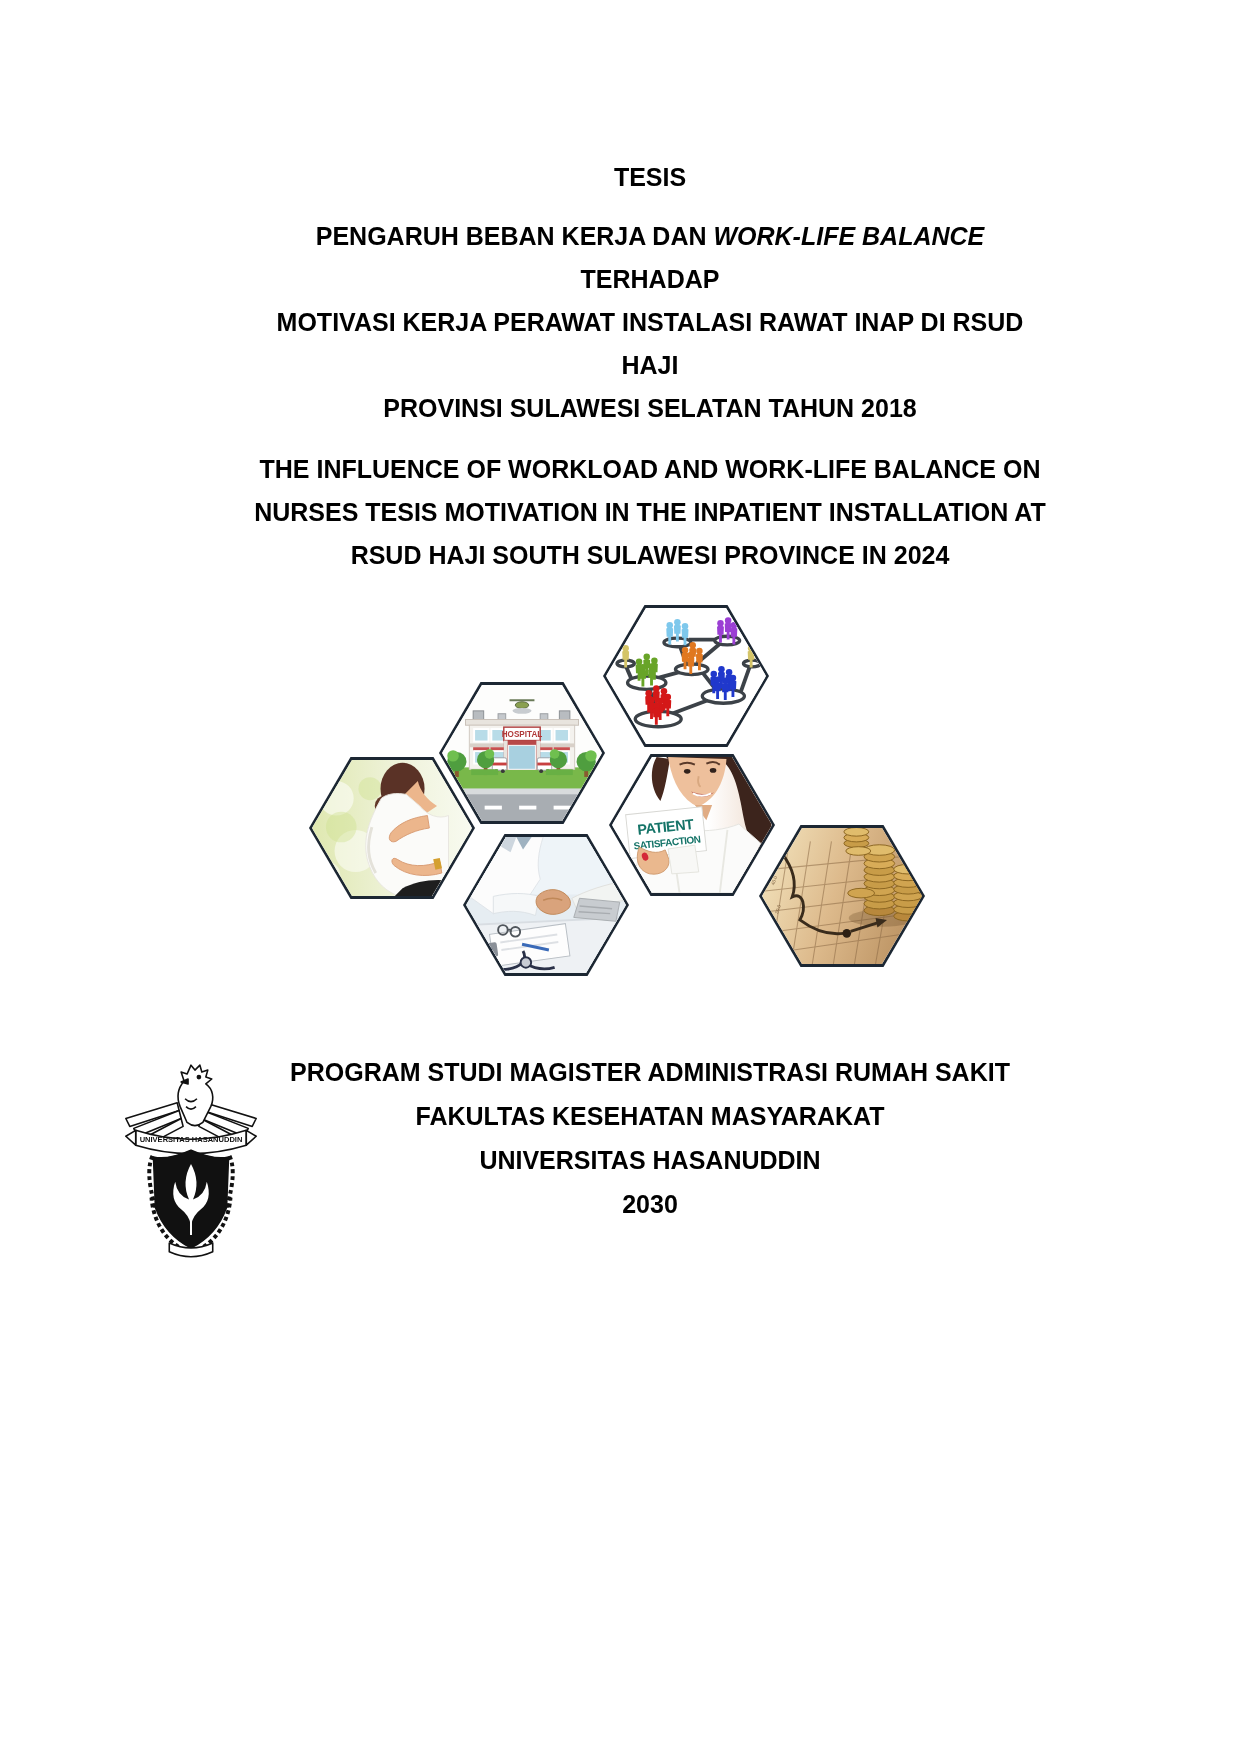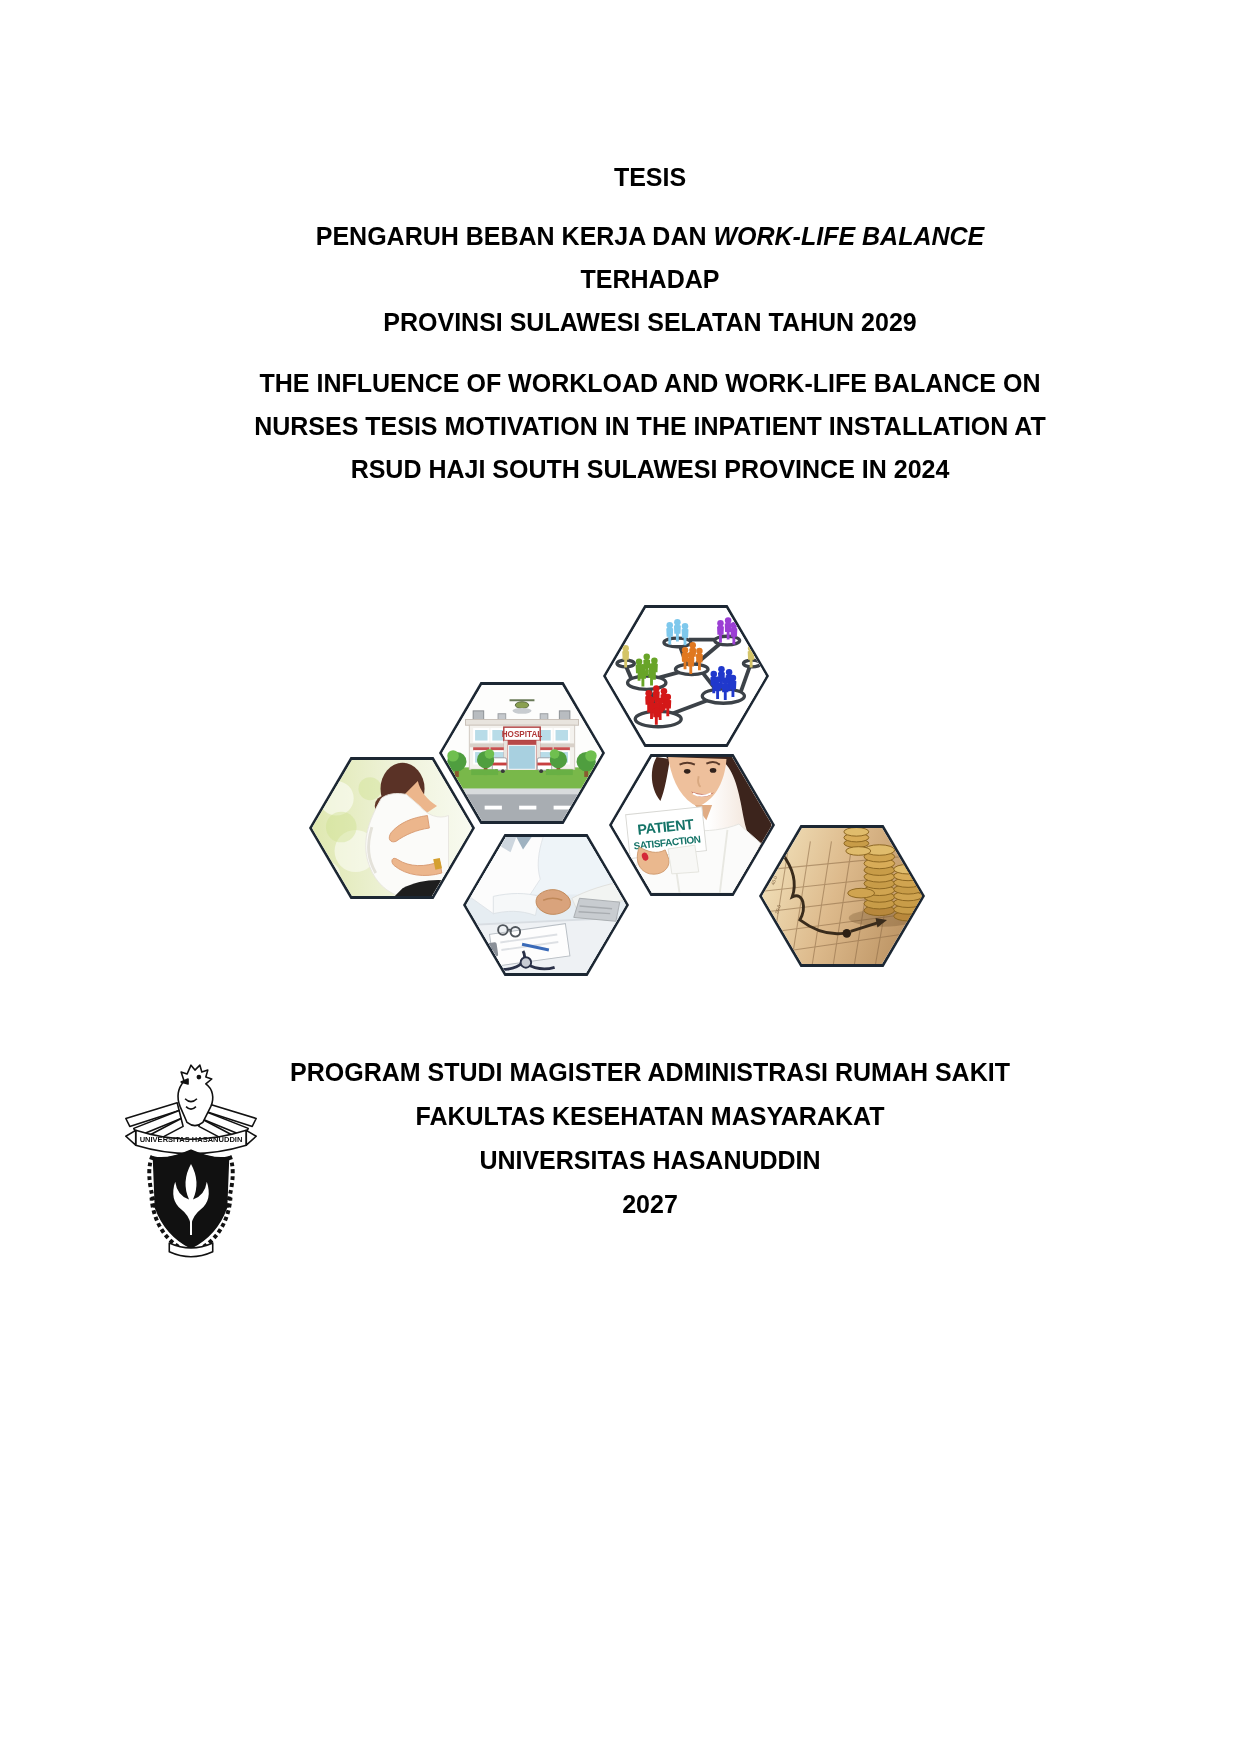--- a/index.html
+++ b/index.html
@@ -60,21 +60,22 @@
 </style>
 </head>
 <body>
 
 <div id="page">
 
   <div class="titleblock">
     <div>TESIS</div>
     <div class="para id">
       <div><span>PENGARUH BEBAN KERJA DAN </span><span class="ital">WORK-LIFE BALANCE</span><span> TERHADAP</span></div>
-      <div>PROVINSI SULAWESI SELATAN TAHUN 2029</div>
+      <div>MOTIVASI KERJA PERAWAT INSTALASI RAWAT INAP DI RSUD HAJI</div>
+      <div>PROVINSI SULAWESI SELATAN TAHUN 2018</div>
     </div>
     <div class="para en">
       <div>THE INFLUENCE OF WORKLOAD AND WORK-LIFE BALANCE ON</div>
       <div>NURSES TESIS MOTIVATION IN THE INPATIENT INSTALLATION AT</div>
       <div>RSUD HAJI SOUTH SULAWESI PROVINCE IN 2024</div>
     </div>
   </div>
 
   <div class="hex hx-network">
     <div class="hex-inner">
@@ -468,16 +469,16 @@
       <path d="M80,106 Q70,124 78,142 Q66,138 64,124 Q58,142 70,152 Q78,158 80,168 Q82,158 90,152 Q102,142 96,124 Q94,138 82,142 Q90,124 80,106 Z" fill="#ffffff"></path>
       <line x1="80" y1="150" x2="80" y2="178" stroke="#ffffff" stroke-width="2"></line>
       <text x="80" y="84" font-size="7" text-anchor="middle" fill="#111111" font-weight="bold" font-family="Liberation Sans, sans-serif" textLength="104" lengthAdjust="spacingAndGlyphs">UNIVERSITAS HASANUDDIN</text>
     </svg>
   </div>
 
   <div class="footerblock">
     <div>PROGRAM STUDI MAGISTER ADMINISTRASI RUMAH SAKIT</div>
     <div>FAKULTAS KESEHATAN MASYARAKAT</div>
     <div>UNIVERSITAS HASANUDDIN</div>
-    <div>2027</div>
+    <div>2030</div>
   </div>
 
 </div>
 
 </body></html>

